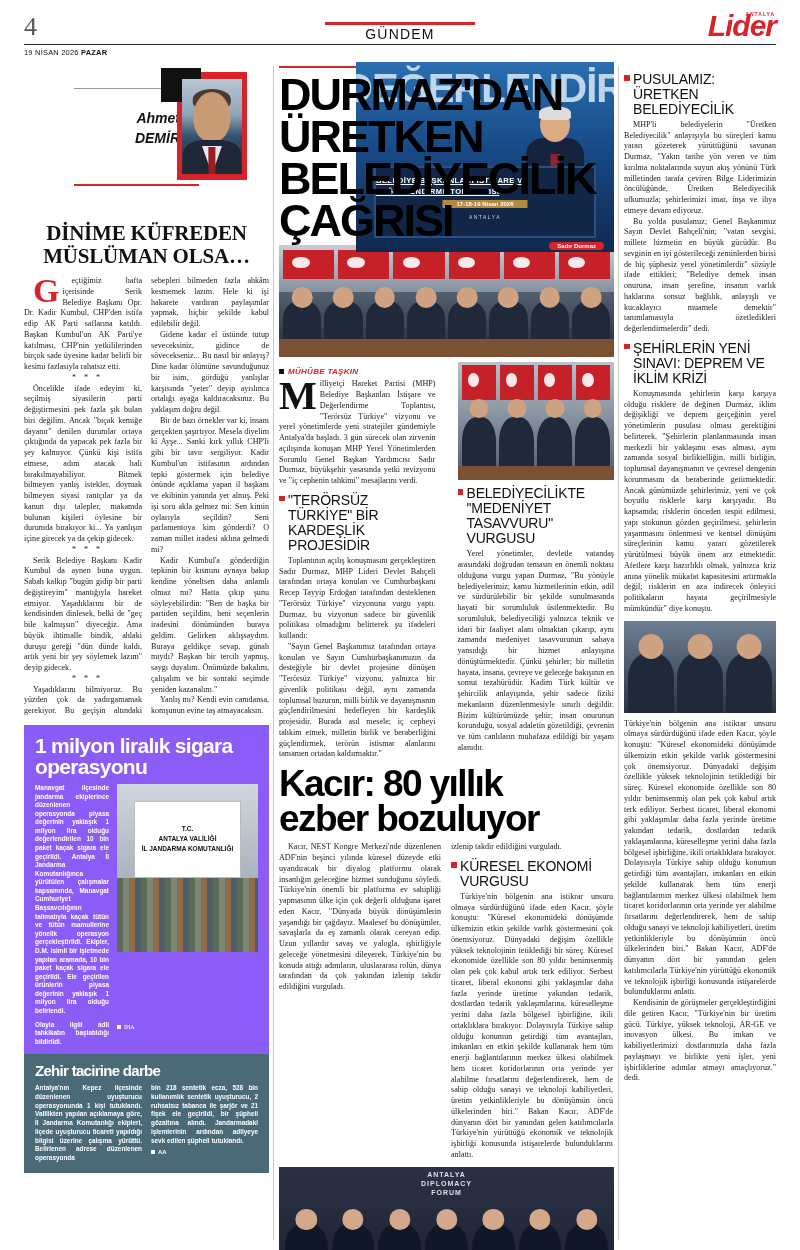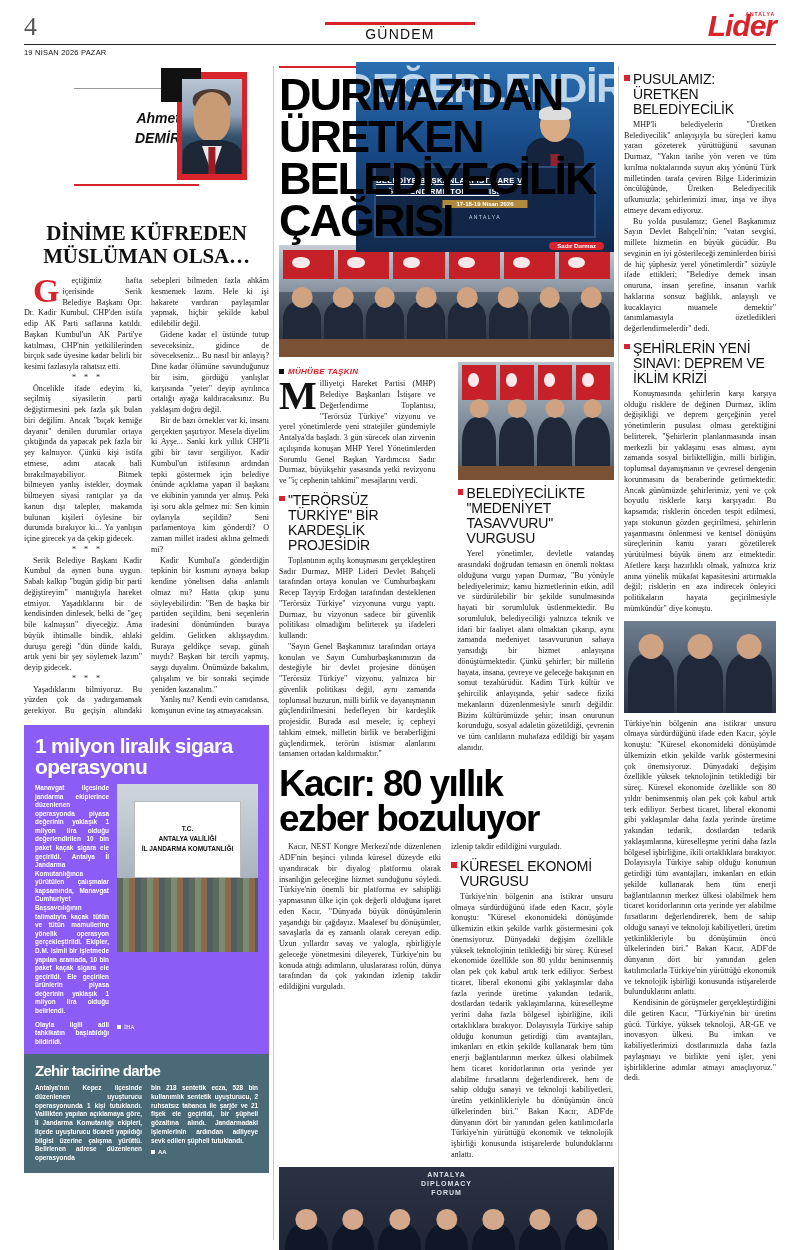--- a/index.html
+++ b/index.html
@@ -23,21 +23,21 @@
   }
   .rule-top {
     position:absolute; left:24px; right:24px; top:44px;
     border-top:1.6px solid #222;
   }
   .dateline {
     position:absolute; left:24px; top:48px;
     font-family:"Liberation Sans", sans-serif;
     font-size:7.5px; letter-spacing:.2px; color:#111;
   }
-  .dateline b { font-weight:normal; }
+  .dateline b { font-weight:bold; }
   .section-name {
     position:absolute; left:0; right:0; top:26px;
     text-align:center;
     font-family:"Liberation Sans", sans-serif;
     font-size:14px; letter-spacing:1.2px; color:#111;
   }
   .section-rule {
     position:absolute; left:50%; transform:translateX(-50%); top:22px;
     width:150px; height:2.5px; background:#d8232a;
   }

